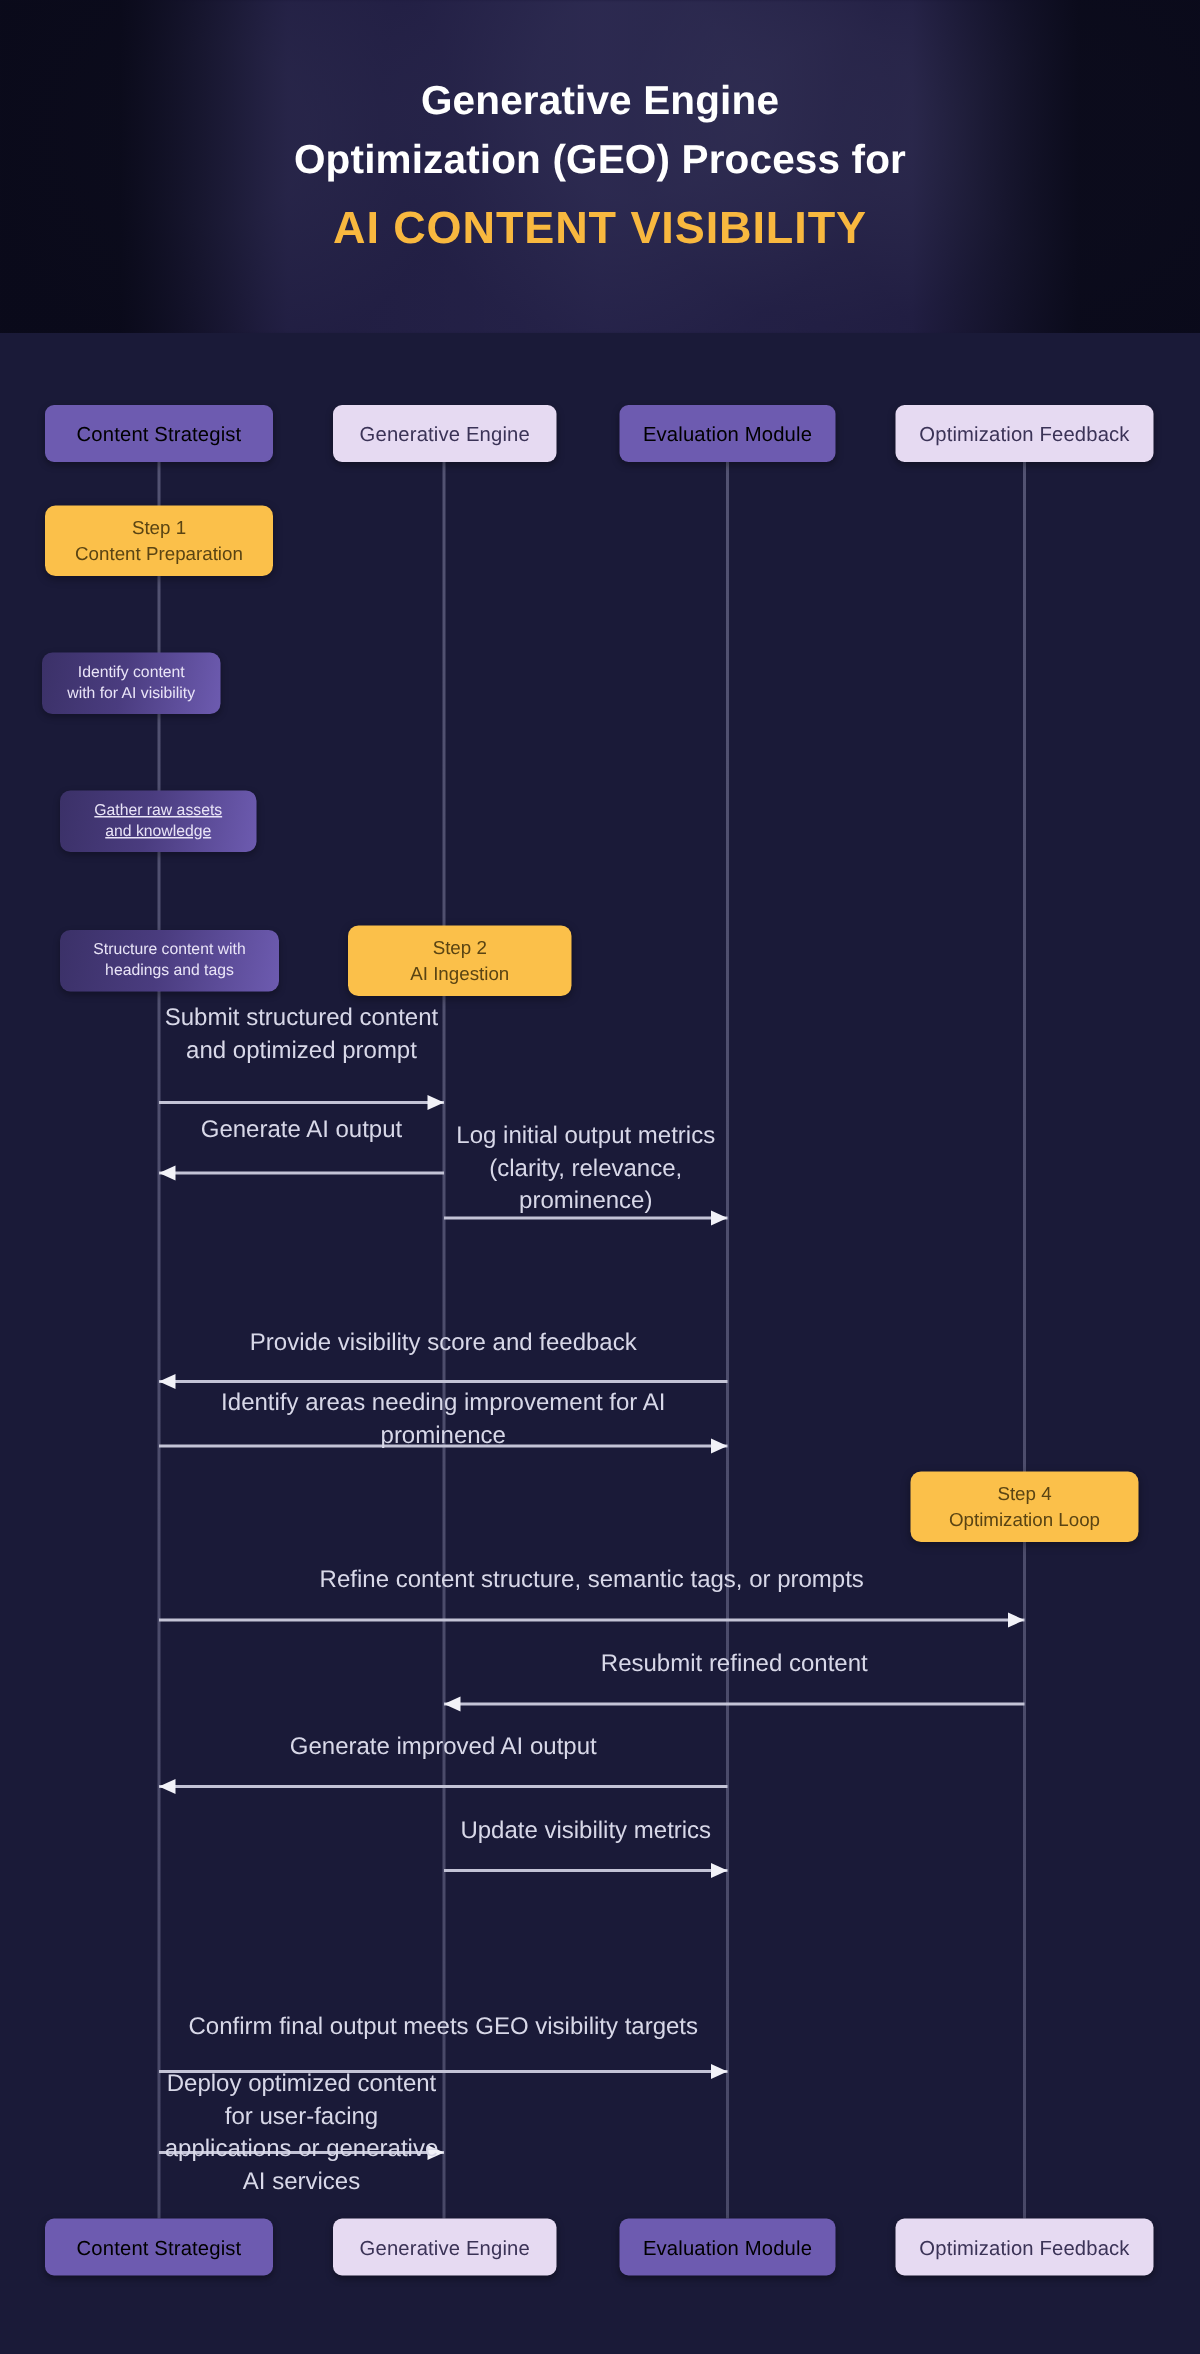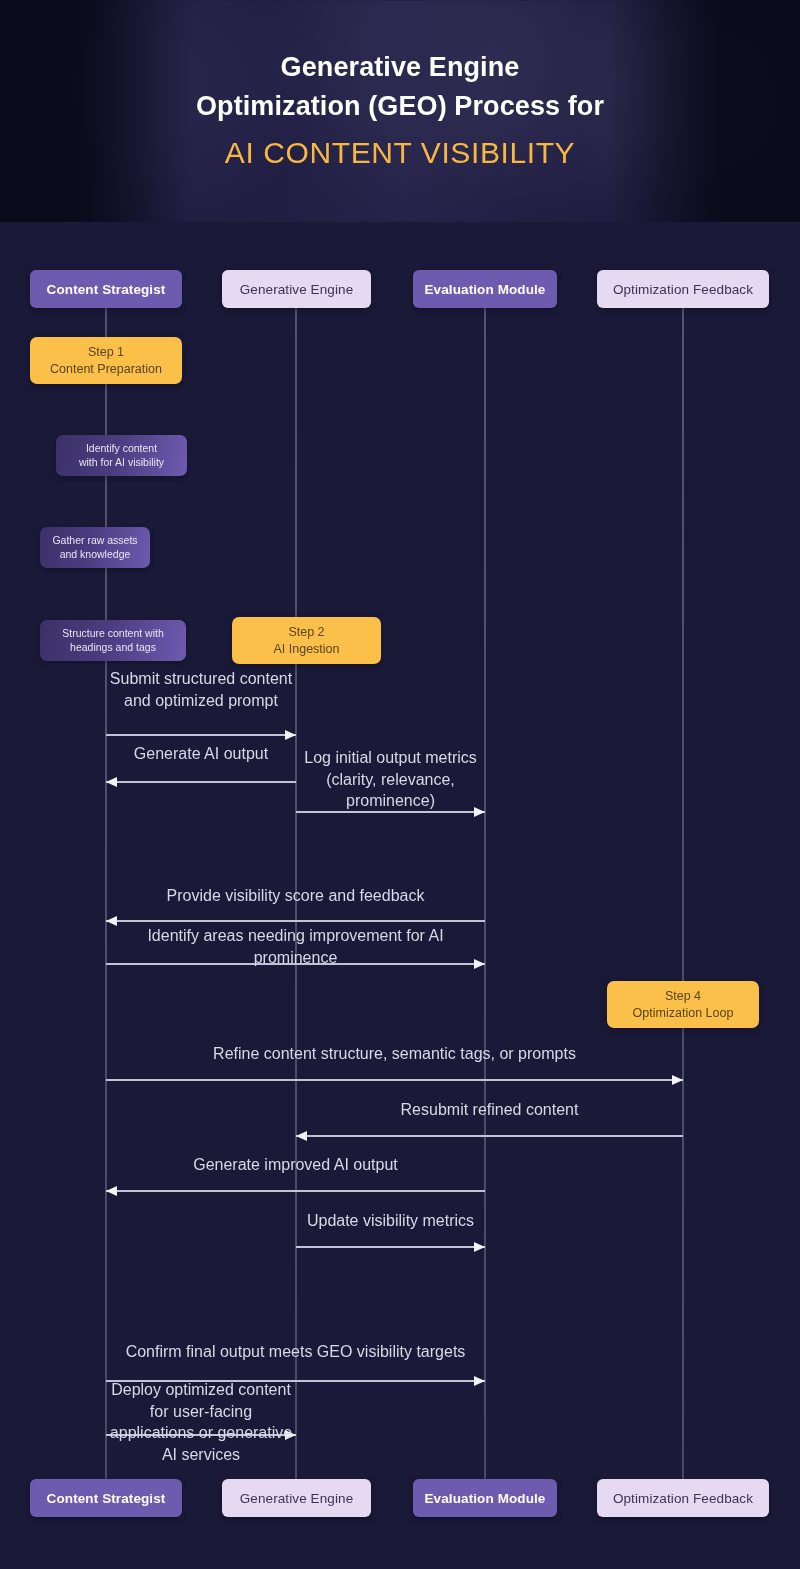--- a/index.html
+++ b/index.html
@@ -36,42 +36,42 @@
   .header .titles {
     position: absolute; inset: 0;
     display: flex; flex-direction: column; align-items: center; justify-content: center;
     gap: 8px;
   }
   .title-line {
     color: #ffffff; font-size: 27px; font-weight: 700; letter-spacing: 0.1px;
     text-align: center; line-height: 1.16;
   }
   .title-accent {
-    color: #f8b83f; font-size: 30px; font-weight: 400; letter-spacing: 0.6px;
+    color: #f8b83f; font-size: 30px; font-weight: 700; letter-spacing: 0.6px;
     text-align: center; margin-top: 6px;
   }
 
   
   .diagram { position: absolute; left: 0; top: 222px; width: 800px; height: 1347px; }
 
   .lifeline {
     position: absolute; width: 2px;
     background: linear-gradient(180deg, rgba(163,163,196,0.55), rgba(163,163,196,0.45));
     opacity: 0.75;
   }
 
   .participant {
     position: absolute; height: 38px;
     border-radius: 6px;
     display: flex; align-items: center; justify-content: center;
     font-size: 13.5px; letter-spacing: 0.1px;
     box-shadow: 0 2px 5px rgba(0,0,0,0.35);
     white-space: nowrap;
   }
-  .participant.dark  { background: #6d5bb0; color: #ffffff; font-weight: bold; }
+  .participant.dark  { background: #6d5bb0; color: #000000; }
   .participant.light { background: #e6daf2; color: #3b3357; }
 
   .step-box {
     position: absolute; height: 47px;
     background: #fbc04a; color: #5a4413;
     border-radius: 7px;
     display: flex; flex-direction: column; align-items: center; justify-content: center;
     line-height: 1.32; font-size: 12.5px;
     box-shadow: 0 2px 6px rgba(0,0,0,0.35);
     z-index: 3;
@@ -157,25 +157,25 @@
         <div class="l2">Content Preparation</div>
       </div>
       <div class="step-box" style="left: 232px; width: 149px; top: 395px;">
         <div class="l1">Step 2</div>
         <div class="l2">AI Ingestion</div>
       </div>
       <div class="step-box" style="left: 607px; width: 152px; top: 759px;">
         <div class="l1">Step 4</div>
         <div class="l2">Optimization Loop</div>
       </div>
-      <div class="note-box" style="left: 56px; width: 131px; top: 213px;">
+      <div class="note-box" style="left: 28px; width: 119px; top: 213px;">
         <div>Identify content</div>
         <div>with for AI visibility</div>
       </div>
-      <div class="note-box" style="left: 40px; width: 110px; top: 305px;">
+      <div class="note-box" style="left: 40px; width: 131px; top: 305px; text-decoration: underline;">
         <div>Gather raw assets</div>
         <div>and knowledge</div>
       </div>
       <div class="note-box" style="left: 40px; width: 146px; top: 398px;">
         <div>Structure content with</div>
         <div>headings and  tags</div>
       </div>
       <div class="msg" style="left: 106px; top: 512px; width: 190px;">
         <div class="line" style="width: 190px;"></div>
         <div class="head right" style="left: 179px;"></div>

